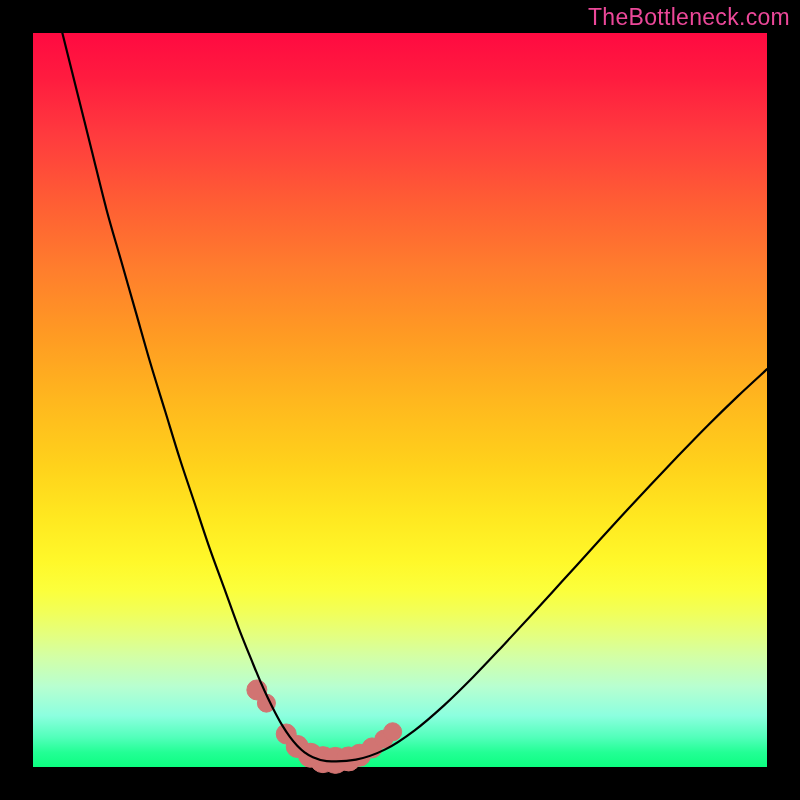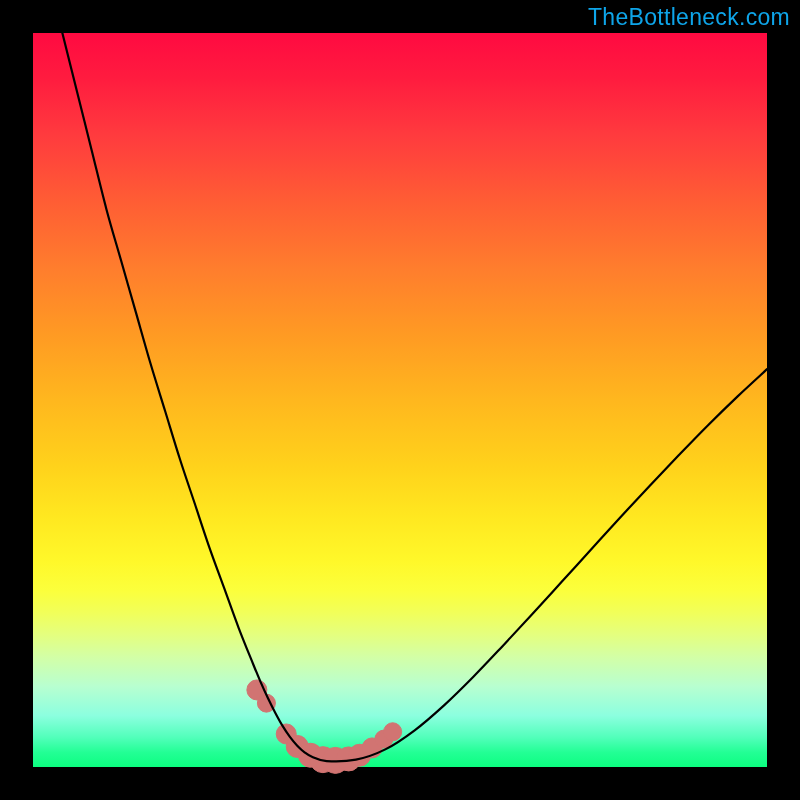--- a/index.html
+++ b/index.html
@@ -46,21 +46,21 @@
       #8cffdf 93%,
       #51ffba 96%,
       #23ff95 98%,
       #0cfe80 100%
     );
   }
   .watermark {
     position: absolute;
     top: 4px;
     right: 10px;
-    color: #0ea5e9;
+    color: #ec4899;
     font-size: 23px;
     font-weight: 500;
     letter-spacing: 0.3px;
     user-select: none;
   }
   svg.overlay {
     position: absolute;
     top: 0;
     left: 0;
     width: 734px;

